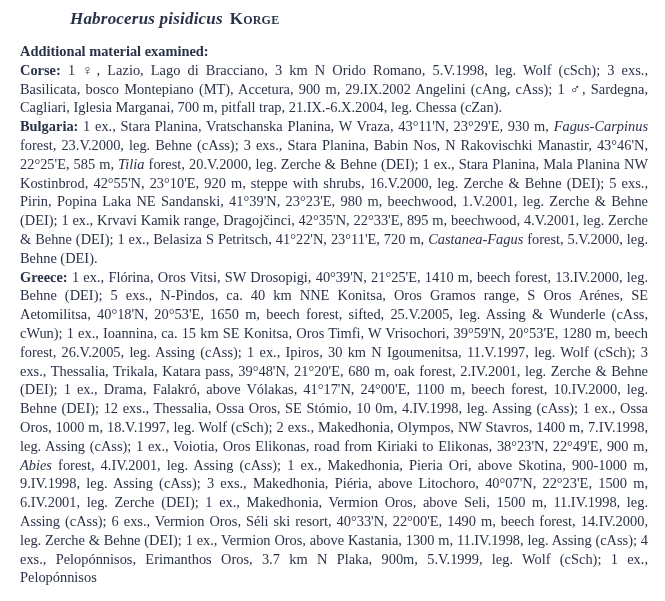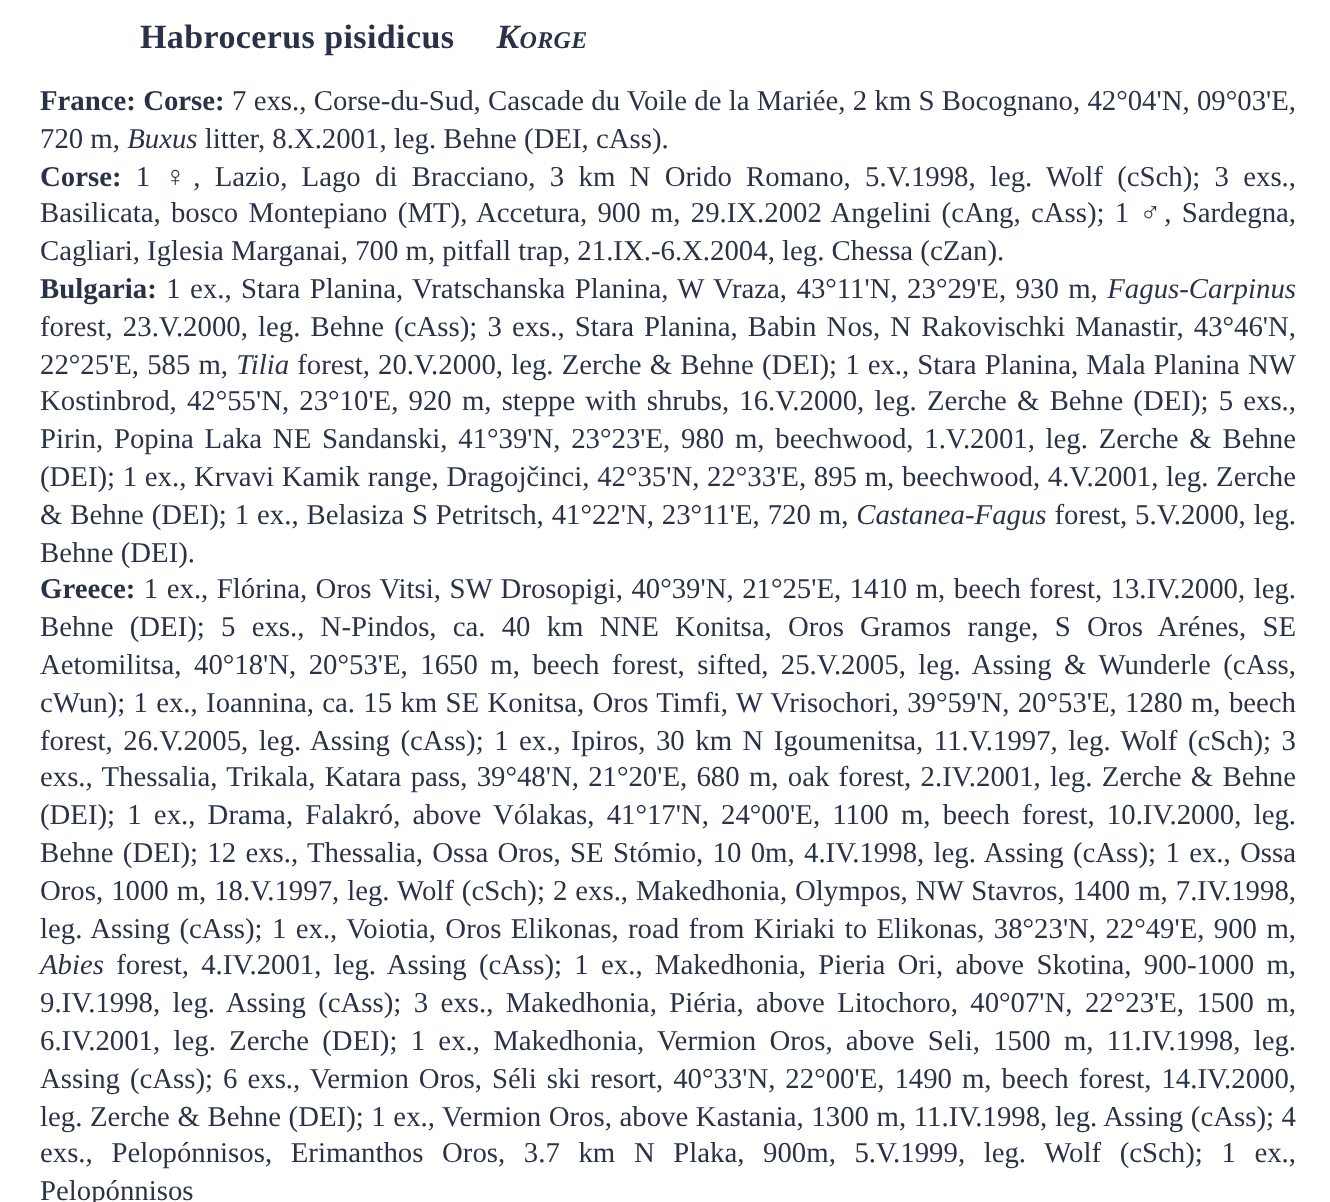--- a/index.html
+++ b/index.html
@@ -22,25 +22,25 @@
     overflow: hidden;
   }
   .title-line {
     margin-left: 50px;
     font-size: 17px;
     font-weight: bold;
     letter-spacing: 0.2px;
     white-space: nowrap;
   }
   .title-species {
+    font-style: italic;
   }
   .title-author {
     font-variant: small-caps;
-    margin-left: 21px;
-    font-style: italic;
+    margin-left: 7px;
   }
   .content {
     margin-top: 13px;
     font-size: 14.4px;
     line-height: 18.8px;
     text-align: justify;
     text-justify: inter-word;
   }
   .section-heading {
     font-weight: bold;
@@ -54,18 +54,18 @@
   .run.n { font-weight: normal; font-style: normal; }
 </style>
 </head>
 <body>
 
 <div class="page">
   <div class="title-line">
     <span class="title-species">Habrocerus pisidicus</span><span class="title-author">Korge</span>
   </div>
   <div class="content">
-  <p class="para"><span class="run b">France: Corse: </span><span class="run n">7 exs., Corse-du-Sud, Cascade du Voile de la Mariée, 2 km S Bocognano, 42°04'N, 09°03'E, 720 m, </span><span class="run i">Buxus</span><span class="run n"> litter, 8.X.2001, leg. Behne (DEI, cAss).</span></p>
+    <p class="para section-heading">Additional material examined:</p>
       <p class="para"><span class="run b">Corse: </span><span class="run n">1 ♀, Lazio, Lago di Bracciano, 3 km N Orido Romano, 5.V.1998, leg. Wolf (cSch); 3 exs., Basilicata, bosco Montepiano (MT), Accetura, 900 m, 29.IX.2002 Angelini (cAng, cAss); 1 ♂, Sardegna, Cagliari, Iglesia Marganai, 700 m, pitfall trap, 21.IX.-6.X.2004, leg. Chessa (cZan).</span></p>
       <p class="para"><span class="run b">Bulgaria: </span><span class="run n">1 ex., Stara Planina, Vratschanska Planina, W Vraza, 43°11'N, 23°29'E, 930 m, </span><span class="run i">Fagus-Carpinus</span><span class="run n"> forest, 23.V.2000, leg. Behne (cAss); 3 exs., Stara Planina, Babin Nos, N Rakovischki Manastir, 43°46'N, 22°25'E, 585 m, </span><span class="run i">Tilia</span><span class="run n"> forest, 20.V.2000, leg. Zerche &amp; Behne (DEI); 1 ex., Stara Planina, Mala Planina NW Kostinbrod, 42°55'N, 23°10'E, 920 m, steppe with shrubs, 16.V.2000, leg. Zerche &amp; Behne (DEI); 5 exs., Pirin, Popina Laka NE Sandanski, 41°39'N, 23°23'E, 980 m, beechwood, 1.V.2001, leg. Zerche &amp; Behne (DEI); 1 ex., Krvavi Kamik range, Dragojčinci, 42°35'N, 22°33'E, 895 m, beechwood, 4.V.2001, leg. Zerche &amp; Behne (DEI); 1 ex., Belasiza S Petritsch, 41°22'N, 23°11'E, 720 m, </span><span class="run i">Castanea-Fagus</span><span class="run n"> forest, 5.V.2000, leg. Behne (DEI).</span></p>
       <p class="para"><span class="run b">Greece: </span><span class="run n">1 ex., Flórina, Oros Vitsi, SW Drosopigi, 40°39'N, 21°25'E, 1410 m, beech forest, 13.IV.2000, leg. Behne (DEI); 5 exs., N-Pindos, ca. 40 km NNE Konitsa, Oros Gramos range, S Oros Arénes, SE Aetomilitsa, 40°18'N, 20°53'E, 1650 m, beech forest, sifted, 25.V.2005, leg. Assing &amp; Wunderle (cAss, cWun); 1 ex., Ioannina, ca. 15 km SE Konitsa, Oros Timfi, W Vrisochori, 39°59'N, 20°53'E, 1280 m, beech forest, 26.V.2005, leg. Assing (cAss); 1 ex., Ipiros, 30 km N Igoumenitsa, 11.V.1997, leg. Wolf (cSch); 3 exs., Thessalia, Trikala, Katara pass, 39°48'N, 21°20'E, 680 m, oak forest, 2.IV.2001, leg. Zerche &amp; Behne (DEI); 1 ex., Drama, Falakró, above Vólakas, 41°17'N, 24°00'E, 1100 m, beech forest, 10.IV.2000, leg. Behne (DEI); 12 exs., Thessalia, Ossa Oros, SE Stómio, 10 0m, 4.IV.1998, leg. Assing (cAss); 1 ex., Ossa Oros, 1000 m, 18.V.1997, leg. Wolf (cSch); 2 exs., Makedhonia, Olympos, NW Stavros, 1400 m, 7.IV.1998, leg. Assing (cAss); 1 ex., Voiotia, Oros Elikonas, road from Kiriaki to Elikonas, 38°23'N, 22°49'E, 900 m, </span><span class="run i">Abies</span><span class="run n"> forest, 4.IV.2001, leg. Assing (cAss); 1 ex., Makedhonia, Pieria Ori, above Skotina, 900-1000 m, 9.IV.1998, leg. Assing (cAss); 3 exs., Makedhonia, Piéria, above Litochoro, 40°07'N, 22°23'E, 1500 m, 6.IV.2001, leg. Zerche (DEI); 1 ex., Makedhonia, Vermion Oros, above Seli, 1500 m, 11.IV.1998, leg. Assing (cAss); 6 exs., Vermion Oros, Séli ski resort, 40°33'N, 22°00'E, 1490 m, beech forest, 14.IV.2000, leg. Zerche &amp; Behne (DEI); 1 ex., Vermion Oros, above Kastania, 1300 m, 11.IV.1998, leg. Assing (cAss); 4 exs., Pelopónnisos, Erimanthos Oros, 3.7 km N Plaka, 900m, 5.V.1999, leg. Wolf (cSch); 1 ex., Pelopónnisos</span></p>
     </div>
 </div>
 
 </body></html>

